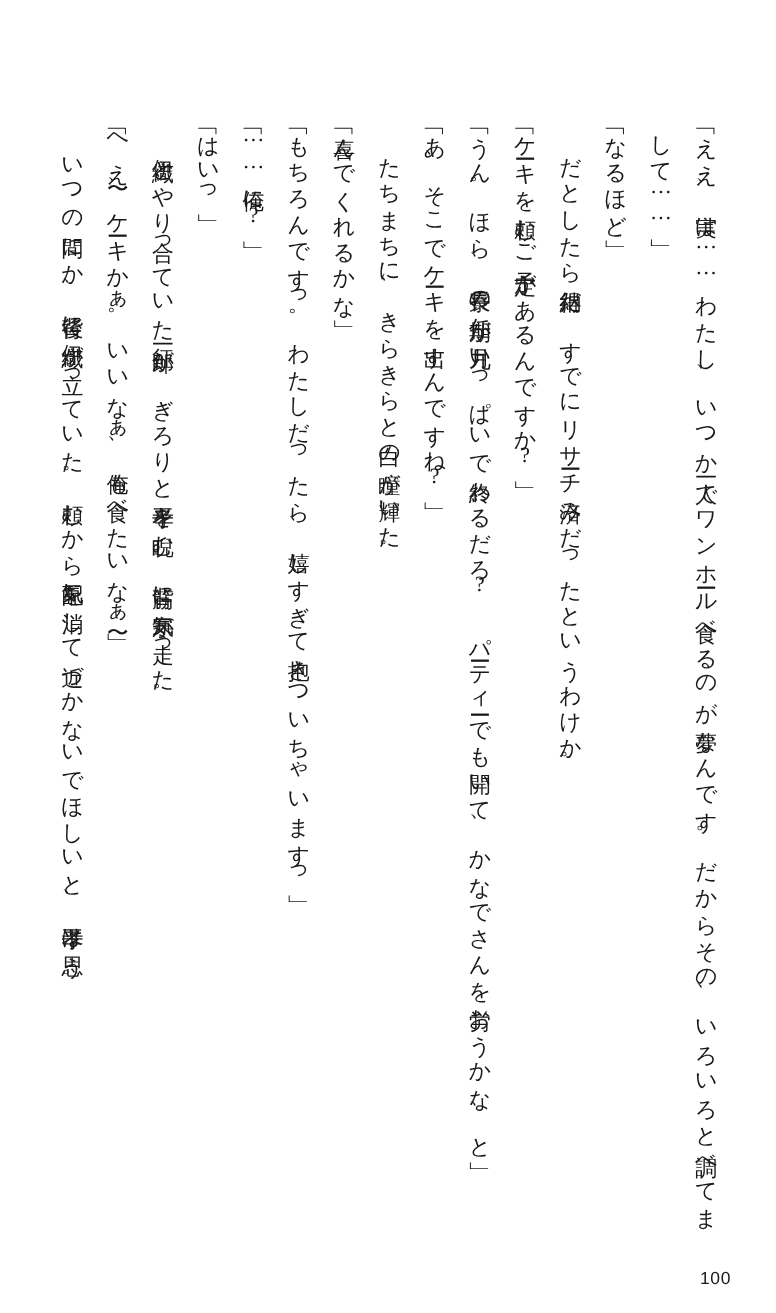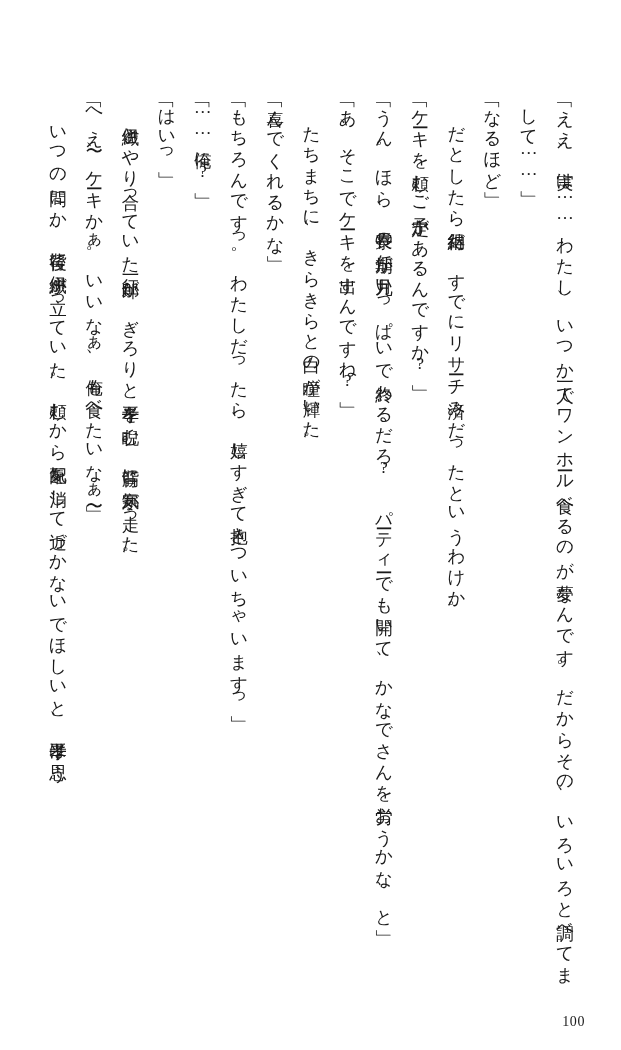--- a/index.html
+++ b/index.html
@@ -43,21 +43,21 @@
   }
   #text-body p.indent {
     text-indent: 1em;
   }
   #page-number {
     position: absolute;
     bottom: 20px;
     right: 36px;
     font-size: 14px;
     letter-spacing: 0.04em;
-    font-family: Liberation Serif, serif;
+    font-family: Liberation Sans, sans-serif;
     color: #1a1a1a;
     margin-top: 36px;
   }
 </style>
 </head>
 <body>
 
 <div id="page">
 
   <div id="text-body"><p>「ええ、実は……わたし、いつか一人でワンホール食べるのが夢なんです。だからその、いろいろと調べてまして……」</p><p>「なるほど」</p><p class="indent">だとしたら納得だ。すでにリサーチ済みだったというわけか。</p><p>「ケーキを頼むご予定があるんですか?」</p><p>「うん。ほら、寮長の任期が九月いっぱいで終わるだろ? パーティーでも開いて、かなでさんを労おうかな、と」</p><p>「あ、そこでケーキを出すんですね?」</p><p class="indent">たちまちに、きらきらと白の瞳が輝いた。</p><p>「喜んでくれるかな」</p><p>「もちろんですっ。わたしだったら、嬉しすぎて抱きついちゃいますっ」</p><p>「……俺に?」</p><p>「はいっ」</p><p class="indent">伊織とやり合っていた征一郎が、ぎろりと孝平を睨む。背筋に寒気が走った。</p><p>「へえ〜、ケーキかぁ。いいなぁ、俺も食べたいなぁ〜」</p><p class="indent">いつの間にか、背後に伊織が立っていた。頼むから気配を消して近づかないでほしいと、孝平は思う。</p></div>

